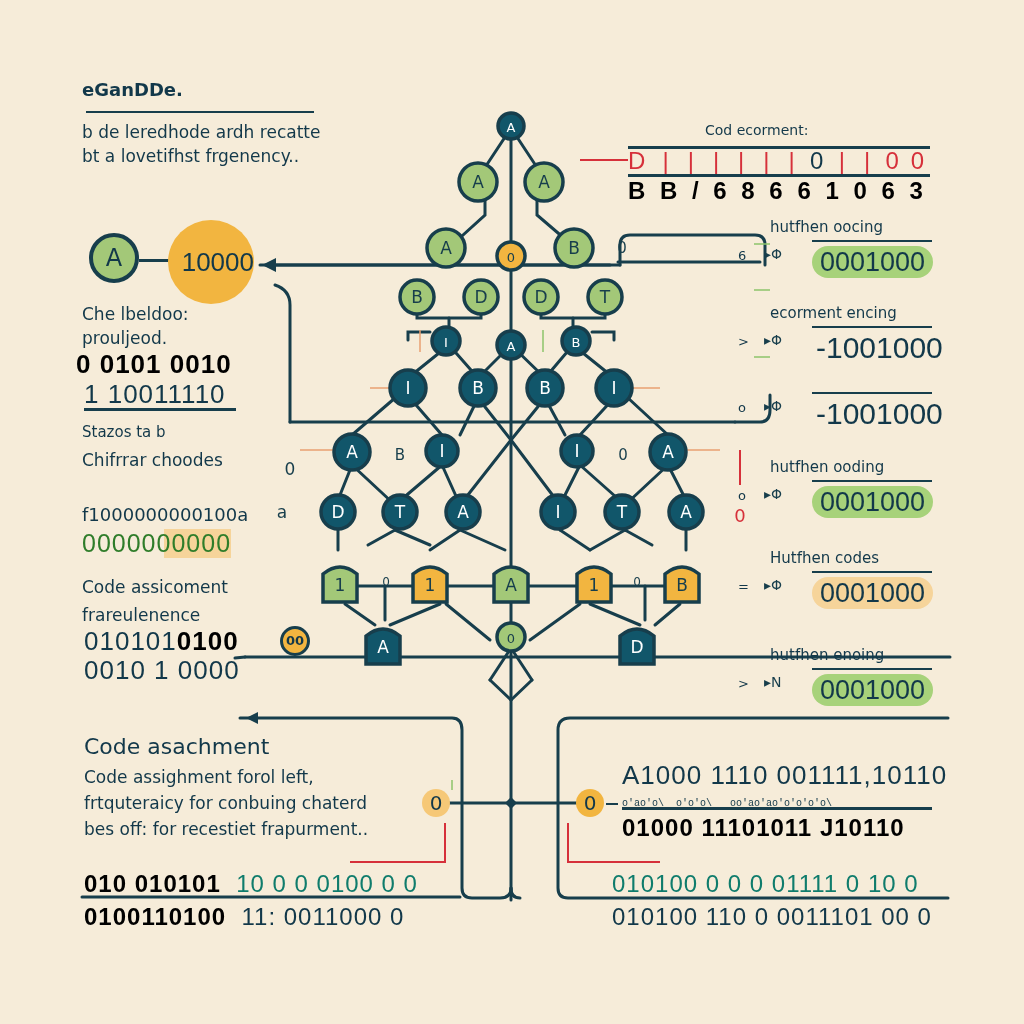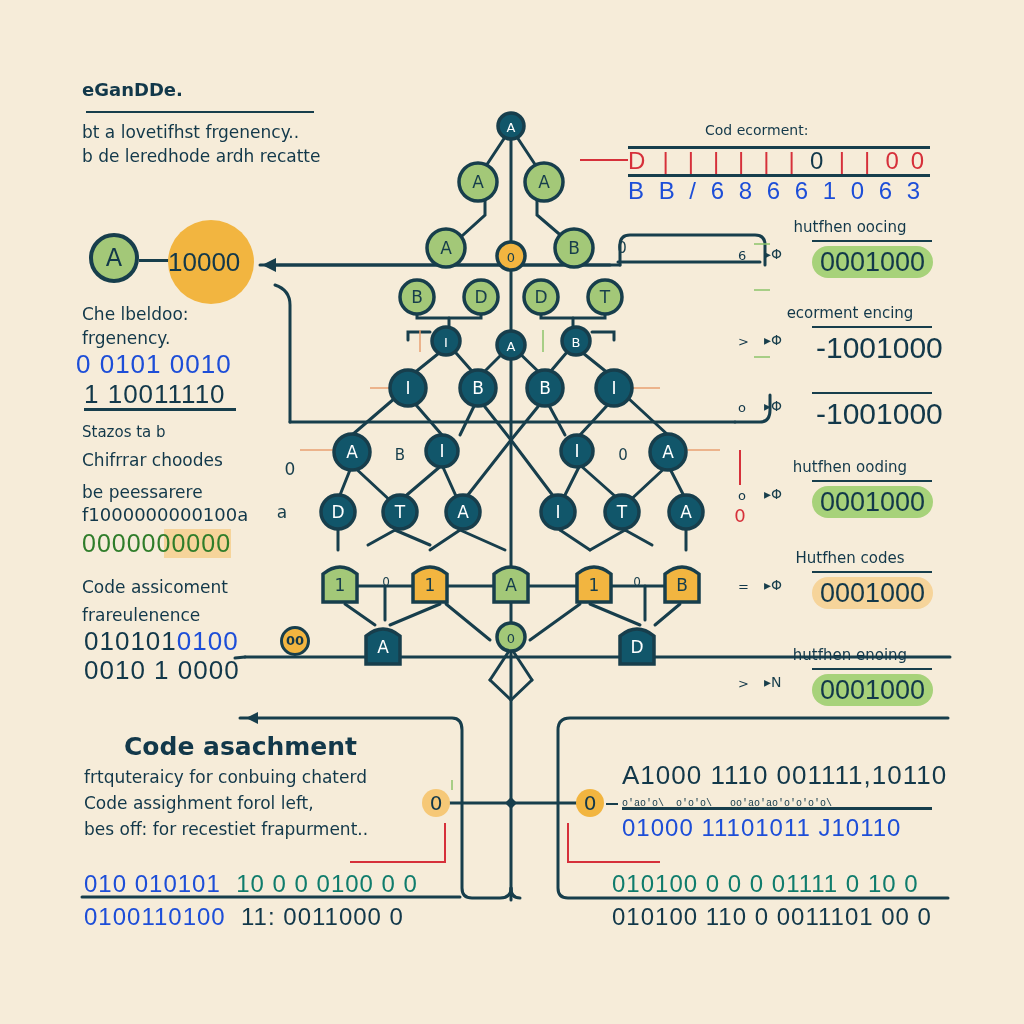--- a/index.html
+++ b/index.html
@@ -3,30 +3,30 @@
 <meta charset="utf-8">
 <style>
   html, body { margin:0; padding:0; }
   body { width:1024px; height:1024px; background:#f6ecd9; position:relative; overflow:hidden;
          font-family:"DejaVu Sans", sans-serif; color:#12384a; }
   .abs { position:absolute; }
   .txt { font-size:17px; line-height:24px; color:#12384a; white-space:nowrap; }
   .head { font-size:19px; font-weight:bold;text-align:right; }
   .mono { font-family:"Liberation Mono", "DejaVu Sans Mono", monospace; }
   .bits { font-family:"Liberation Sans", sans-serif; font-size:26px; letter-spacing:1px; white-space:nowrap; }
-  .red { color:#1d4ed8; }
+  .red { color:#000000;font-weight:bold; }
   .dark { color:#12384a; }
   .teal { color:#0f7c6c; }
   .green { color:#2f7d2a; }
   .rule { position:absolute; height:3px; background:#173e4c; }
   .pill { position:absolute; height:32px; border-radius:16px; font-family:"Liberation Sans", sans-serif;
           font-size:27px; line-height:32px; padding:0 8px; color:#12384a; }
   .pill.green { background:#a7d27a; }
   .pill.orange { background:#f6d49a; }
-  .lbl { position:absolute; font-size:15px; color:#12384a; text-align:center; width:160px; white-space:nowrap; }
+  .lbl { position:absolute; font-size:15px; color:#12384a; text-align:left; width:160px; white-space:nowrap; }
   svg text { font-family:"DejaVu Sans", sans-serif; }
 </style>
 </head>
 <body>
 
 <svg class="abs" width="1024" height="1024" style="left:0;top:0;">
   <g fill="none" stroke="#173e4c" stroke-width="3" stroke-linecap="round">
 
     <line x1="511" y1="128" x2="511" y2="900"></line>
 
@@ -293,40 +293,39 @@
       <text x="622" y="253" font-size="15" fill="#173e4c" text-anchor="middle">0</text>
       <text x="740" y="522" font-size="18" fill="#d6303a" text-anchor="middle">0</text>
       <text x="386" y="586" font-size="12" fill="#173e4c" text-anchor="middle">0</text>
       <text x="637" y="586" font-size="12" fill="#173e4c" text-anchor="middle">0</text>
     </g>
 </svg>
 
 <div class="abs txt head" style="left:82px;top:78px;font-size:18px;">eGanDDe.</div>
 <div class="rule" style="left:86px;top:111px;width:228px;height:2px;"></div>
 <div class="abs txt" style="left:82px;top:120px;">
+  <div>b de leredhode ardh recatte</div>
   <div>bt a lovetifhst frgenency..</div>
-  <div>b de leredhode ardh recatte</div>
 </div>
 
 <div class="abs" style="left:89px;top:233px;width:50px;height:50px;border-radius:50%;background:#a3c878;border:4px solid #173e4c;box-sizing:border-box;text-align:center;line-height:42px;font-size:24px;">A</div>
 <div class="abs" style="left:139px;top:259px;width:30px;height:3px;background:#173e4c;"></div>
-<div class="abs" style="left:168px;top:220px;width:86px;height:84px;border-radius:50%;background:#f2b540;text-align:left;line-height:84px;font-size:26px;font-family:'Liberation Sans',sans-serif;color:#12384a;">10000</div>
+<div class="abs" style="left:168px;top:220px;width:86px;height:84px;border-radius:50%;background:#f2b540;text-align:right;line-height:84px;font-size:26px;font-family:'Liberation Sans',sans-serif;color:#12384a;">10000</div>
 
 <div class="abs txt" style="left:82px;top:302px;">
   <div>Che lbeldoo:</div>
-  <div>frgenency.</div>
+  <div>prouljeod.</div>
 </div>
 <div class="abs bits red" style="left:76px;top:349px;">0 0101 0010</div>
 <div class="abs bits dark" style="left:84px;top:379px;">1 10011110</div>
 <div class="rule" style="left:84px;top:408px;width:152px;"></div>
 
 <div class="abs txt" style="left:82px;top:420px;line-height:32px;">
   <div style="font-size:15px;line-height:24px;">Stazos ta b</div>
   <div>Chifrrar choodes</div>
-  <div>be peessarere</div>
 </div>
 <div class="abs txt" style="left:82px;top:503px;font-size:18px;">f1000000000100a</div>
 <div class="abs bits green" style="left:82px;top:529px;font-size:25px;background:linear-gradient(90deg,rgba(0,0,0,0) 55%,#f6d49a 55%);">0000000000</div>
 
 <div class="abs txt" style="left:82px;top:573px;line-height:28px;">
   <div>Code assicoment</div>
   <div>frareulenence</div>
 </div>
 <div class="abs bits" style="left:84px;top:626px;">
   <span class="dark">010101</span><span class="red">0100</span>
@@ -378,24 +377,24 @@
     <div class="abs" style="left: 738px; top: 579px; font-size: 13px; color: rgb(18, 56, 74);">=</div>
     <div class="abs" style="left: 764px; top: 577px; font-size: 14px; color: rgb(23, 62, 76);">▸Φ</div>
     <div class="pill orange" style="left: 812px; top: 577px;">0001000</div>
     <div class="lbl" style="left: 770px; top: 646px;">hutfhen enoing</div>
     <div class="rule" style="left: 812px; top: 668px; width: 120px; height: 2px;"></div>
     <div class="abs" style="left: 738px; top: 676px; font-size: 13px; color: rgb(18, 56, 74);">&gt;</div>
     <div class="abs" style="left: 764px; top: 674px; font-size: 14px; color: rgb(23, 62, 76);">▸N</div>
     <div class="pill green" style="left: 812px; top: 674px;">0001000</div>
   </div>
 
-<div class="abs txt head" style="left:84px;top:735px;font-size:25px;font-weight:bold;margin-left:40px;">Code asachment</div>
+<div class="abs txt head" style="left:84px;top:735px;font-size:22px;font-weight:normal;">Code asachment</div>
 <div class="abs txt" style="left:84px;top:764px;line-height:26px;">
+  <div>Code assighment forol left,</div>
   <div>frtquteraicy for conbuing chaterd</div>
-  <div>Code assighment forol left,</div>
   <div>bes off: for recestiet frapurment..</div>
 </div>
 <div class="abs" style="left:422px;top:789px;width:28px;height:28px;border-radius:50%;background:#f6c877;text-align:center;line-height:28px;font-size:20px;">0</div>
 <div class="abs bits" style="left:84px;top:870px;font-size:24px;">
   <span class="red">010 010101</span>&nbsp;&nbsp;<span class="teal">10 0 0 0100 0 0</span>
 </div>
 <div class="abs bits" style="left:84px;top:903px;font-size:24px;">
   <span class="red">0100110100</span>&nbsp;&nbsp;<span class="dark">11: 0011000 0</span>
 </div>
 

